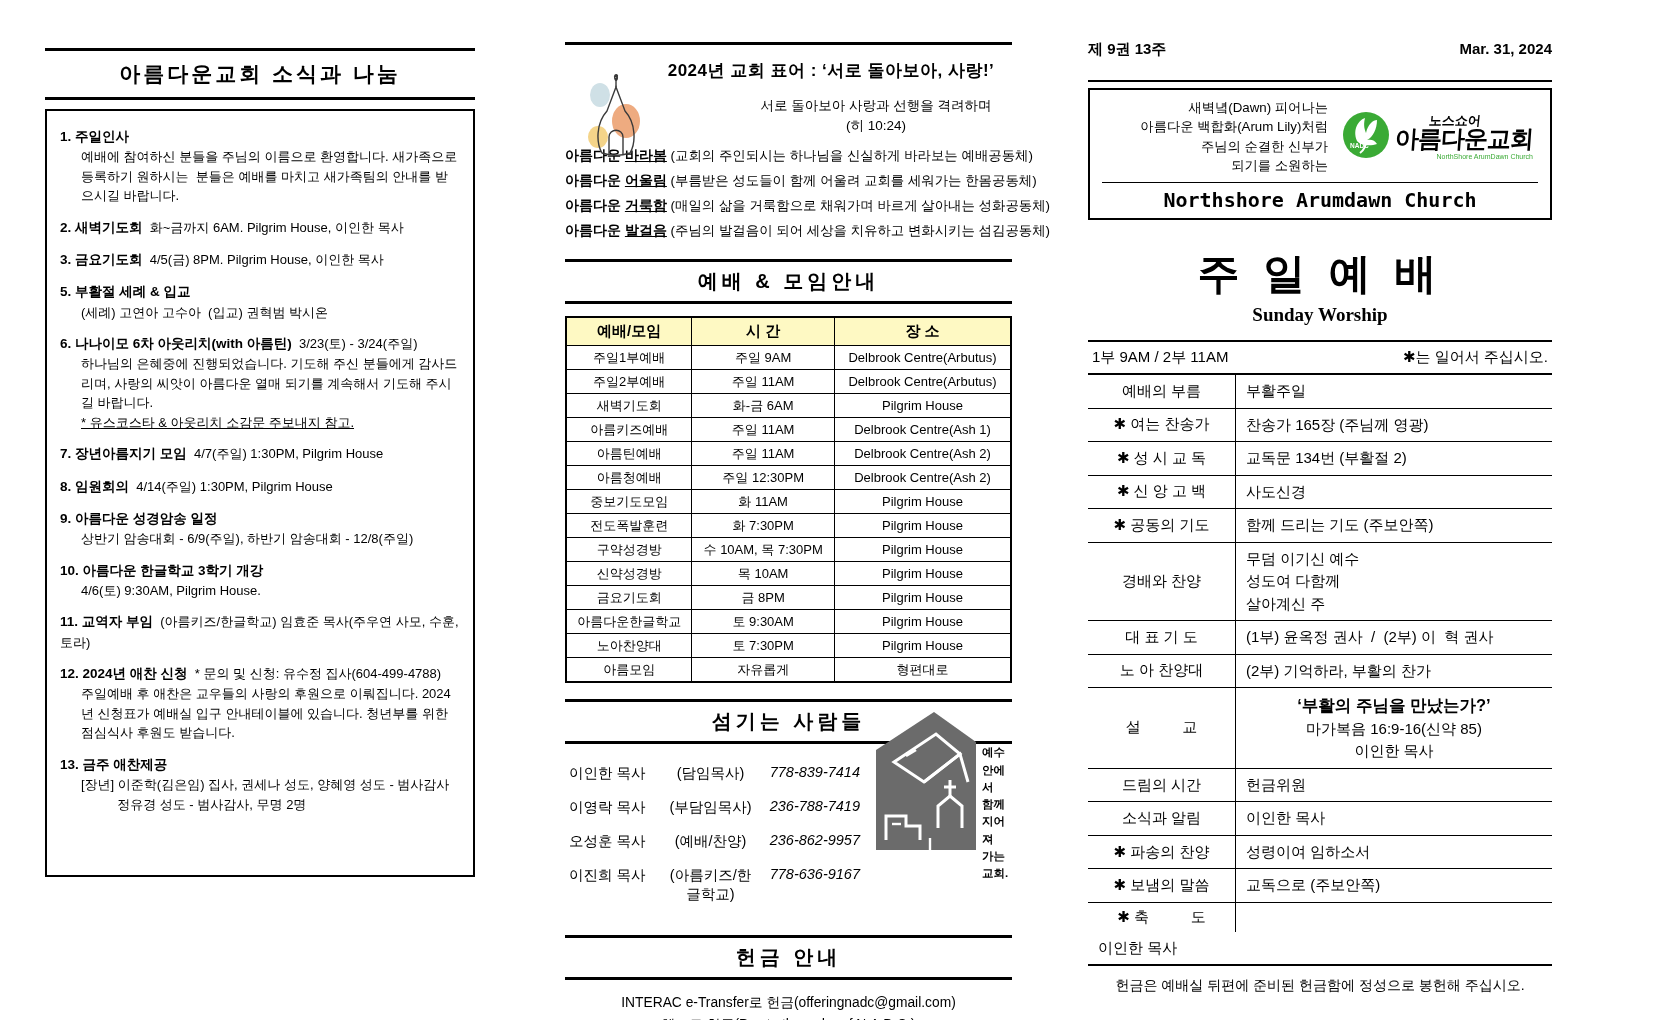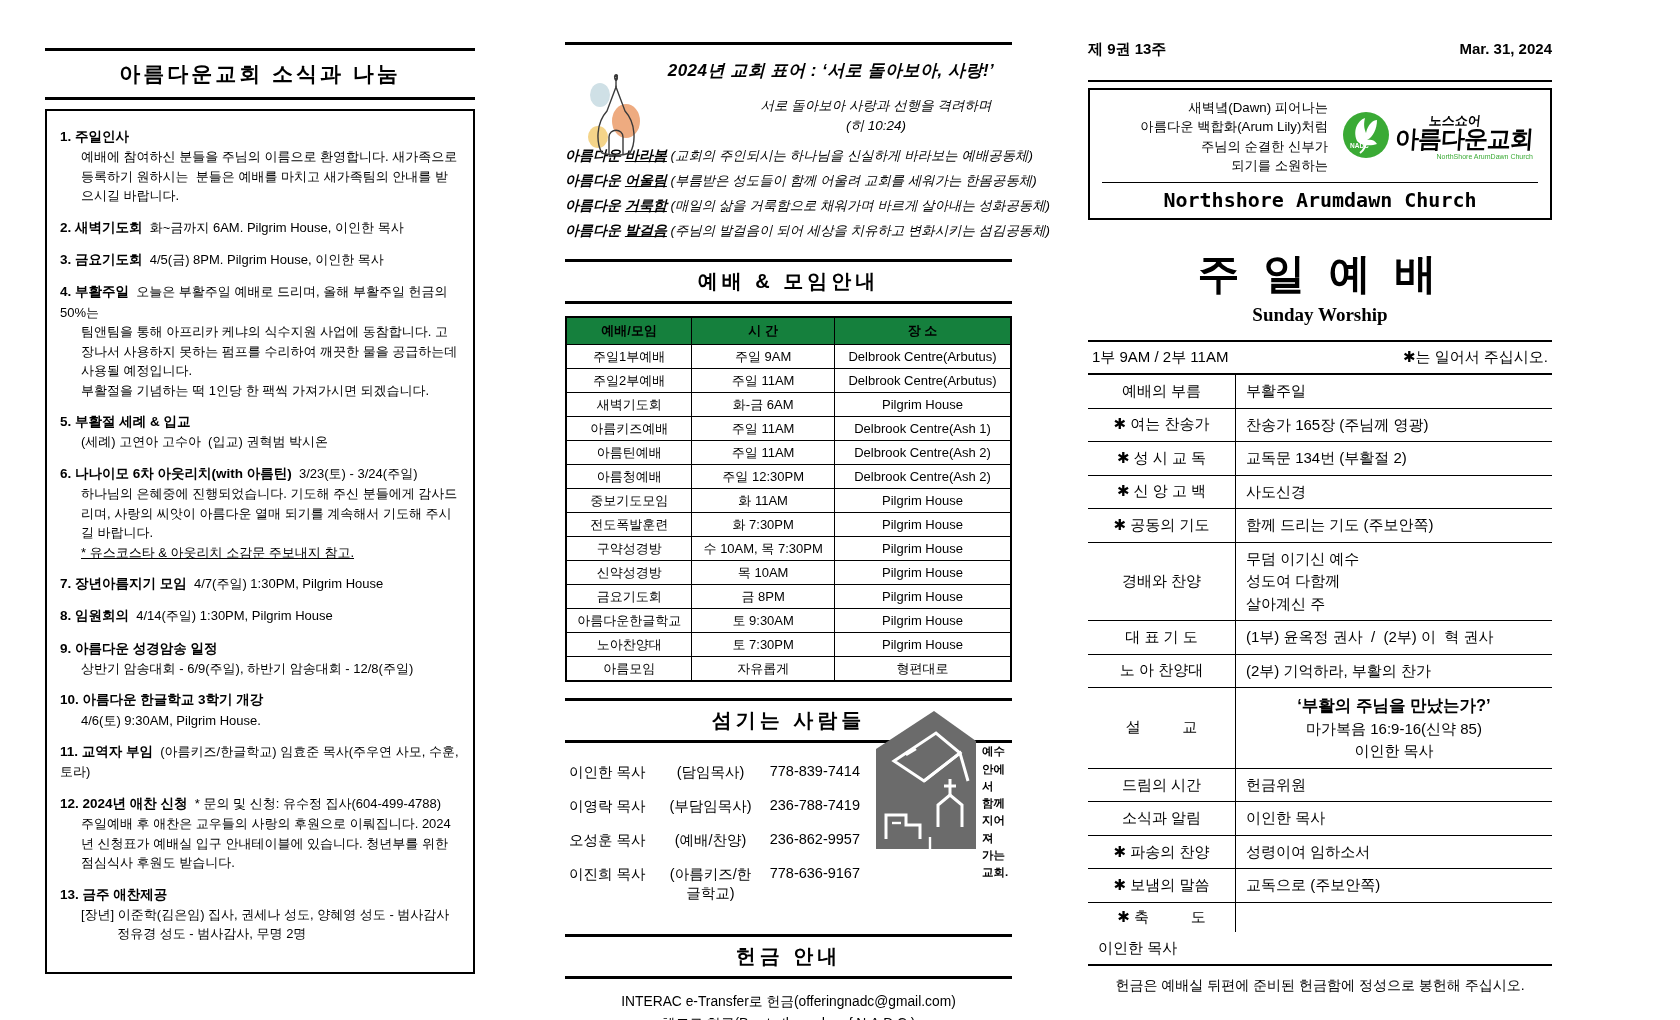--- a/index.html
+++ b/index.html
@@ -15,40 +15,40 @@
   .news-box{margin-top:9px;border:2px solid #000;padding:16px 13px;min-height:768px;}
   .news-item{margin-bottom:12px;font-size:13px;line-height:1.5;}
   .news-head{white-space:pre-wrap;}
   .news-head .t{font-weight:bold;font-size:13.5px;}
   .news-body{margin-left:21px;white-space:pre-wrap;}
   .news-note{text-decoration:underline;}
 
   
   .col-mid{position:absolute;left:565px;top:42px;width:447px;}
   .mid-topline{border-top:3px solid #000;margin-bottom:14px;}
-  .motto-wrap{position:relative;min-height:108px;font-style:italic;}
+  .motto-wrap{position:relative;min-height:108px;}
   .church-icon{position:absolute;left:18px;top:6px;}
   .motto-title{text-align:center;font-weight:bold;font-size:17px;padding-left:85px;
                letter-spacing:.5px;}
   .verse{margin-top:14px;margin-left:175px;text-align:center;font-size:13.5px;line-height:1.5;}
   .slogans{margin-top:6px;}
   .slogan-line{font-size:13.4px;line-height:1.8;white-space:nowrap;}
   .slogan-line b{font-size:14px;text-align:right;}
   .slogan-key{text-decoration:underline;}
   .section-head{border-top:3px solid #000;border-bottom:3px solid #000;text-align:center;
                 font-weight:bold;font-size:20px;letter-spacing:4px;padding:6px 0;margin:16px 0 12px;}
   table.meetings{width:100%;border-collapse:collapse;border:2px solid #000;font-size:13px;}
-  table.meetings th{background:#15803d;font-weight:bold;font-size:13px;padding:4px 2px;
+  table.meetings th{background:#fef9c3;font-weight:bold;font-size:15px;padding:4px 2px;
                     border:1px solid #000;}
   table.meetings td{border:1px solid #000;padding:2.5px 2px;text-align:center;white-space:pre;}
   .servants-wrap{display:flex;margin-top:4px;}
   .sv-list{flex:1;padding-top:8px;}
   .sv-row{display:grid;grid-template-columns:96px 1fr 104px;font-size:14.5px;margin:0 0 15px 4px;}
   .sv-role{text-align:center;}
-  .sv-phone{text-align:right;}
+  .sv-phone{text-align:right;font-style:italic;}
   .sv-graphic{width:152px;display:flex;align-items:flex-start;justify-content:flex-end;gap:4px;
               margin-top:-46px;}
   .badge-text{font-size:11.5px;font-weight:bold;line-height:1.5;padding-top:34px;width:30px;}
   .offer-lines{text-align:center;font-size:13.8px;line-height:1.6;margin:10px 0 4px;}
 
   
   .col-right{position:absolute;left:1088px;top:40px;width:464px;}
   .vol-row{display:flex;justify-content:space-between;font-size:15px;font-weight:bold;
            padding-bottom:21px;border-bottom:2px solid #000;}
   .banner-box{border:2px solid #000;margin-top:6px;padding:8px 12px 6px;}
@@ -90,25 +90,20 @@
           <div class="news-head" data-interactable="false"><span class="t" data-interactable="false">1. 주일인사</span></div>
           <div class="news-body" data-interactable="false">예배에 참여하신 분들을 주님의 이름으로 환영합니다. 새가족으로 등록하기 원하시는  분들은 예배를 마치고 새가족팀의 안내를 받으시길 바랍니다.</div>
         </div>
         <div class="news-item" data-interactable="false">
           <div class="news-head" data-interactable="false"><span class="t" data-interactable="false">2. 새벽기도회</span><span data-interactable="false">  화~금까지 6AM. Pilgrim House, 이인한 목사</span></div>
         </div>
         <div class="news-item" data-interactable="false">
           <div class="news-head" data-interactable="false"><span class="t" data-interactable="false">3. 금요기도회</span><span data-interactable="false">  4/5(금) 8PM. Pilgrim House, 이인한 목사</span></div>
         </div>
         <div class="news-item" data-interactable="false">
-          <div class="news-head" data-interactable="false"><span class="t" data-interactable="false">4. 부활주일</span><span data-interactable="false">  오늘은 부활주일 예배로 드리며, 올해 부활주일 헌금의 50%는</span></div>
-          <div class="news-body" data-interactable="false">팀앤팀을 통해 아프리카 케냐의 식수지원 사업에 동참합니다. 고장나서 사용하지 못하는 펌프를 수리하여 깨끗한 물을 공급하는데 사용될 예정입니다.</div>
-          <div class="news-body" data-interactable="false">부활절을 기념하는 떡 1인당 한 팩씩 가져가시면 되겠습니다.</div>
-        </div>
-        <div class="news-item" data-interactable="false">
           <div class="news-head" data-interactable="false"><span class="t" data-interactable="false">5. 부활절 세례 &amp; 입교</span></div>
           <div class="news-body" data-interactable="false">(세례) 고연아 고수아  (입교) 권혁범 박시온</div>
         </div>
         <div class="news-item" data-interactable="false">
           <div class="news-head" data-interactable="false"><span class="t" data-interactable="false">6. 나나이모 6차 아웃리치(with 아름틴)</span><span data-interactable="false">  3/23(토) - 3/24(주일)</span></div>
           <div class="news-body" data-interactable="false">하나님의 은혜중에 진행되었습니다. 기도해 주신 분들에게 감사드리며, 사랑의 씨앗이 아름다운 열매 되기를 계속해서 기도해 주시길 바랍니다.</div>
           <div class="news-body news-note" data-interactable="false">* 유스코스타 &amp; 아웃리치 소감문 주보내지 참고.</div>
         </div>
         <div class="news-item" data-interactable="false">
           <div class="news-head" data-interactable="false"><span class="t" data-interactable="false">7. 장년아름지기 모임</span><span data-interactable="false">  4/7(주일) 1:30PM, Pilgrim House</span></div>

